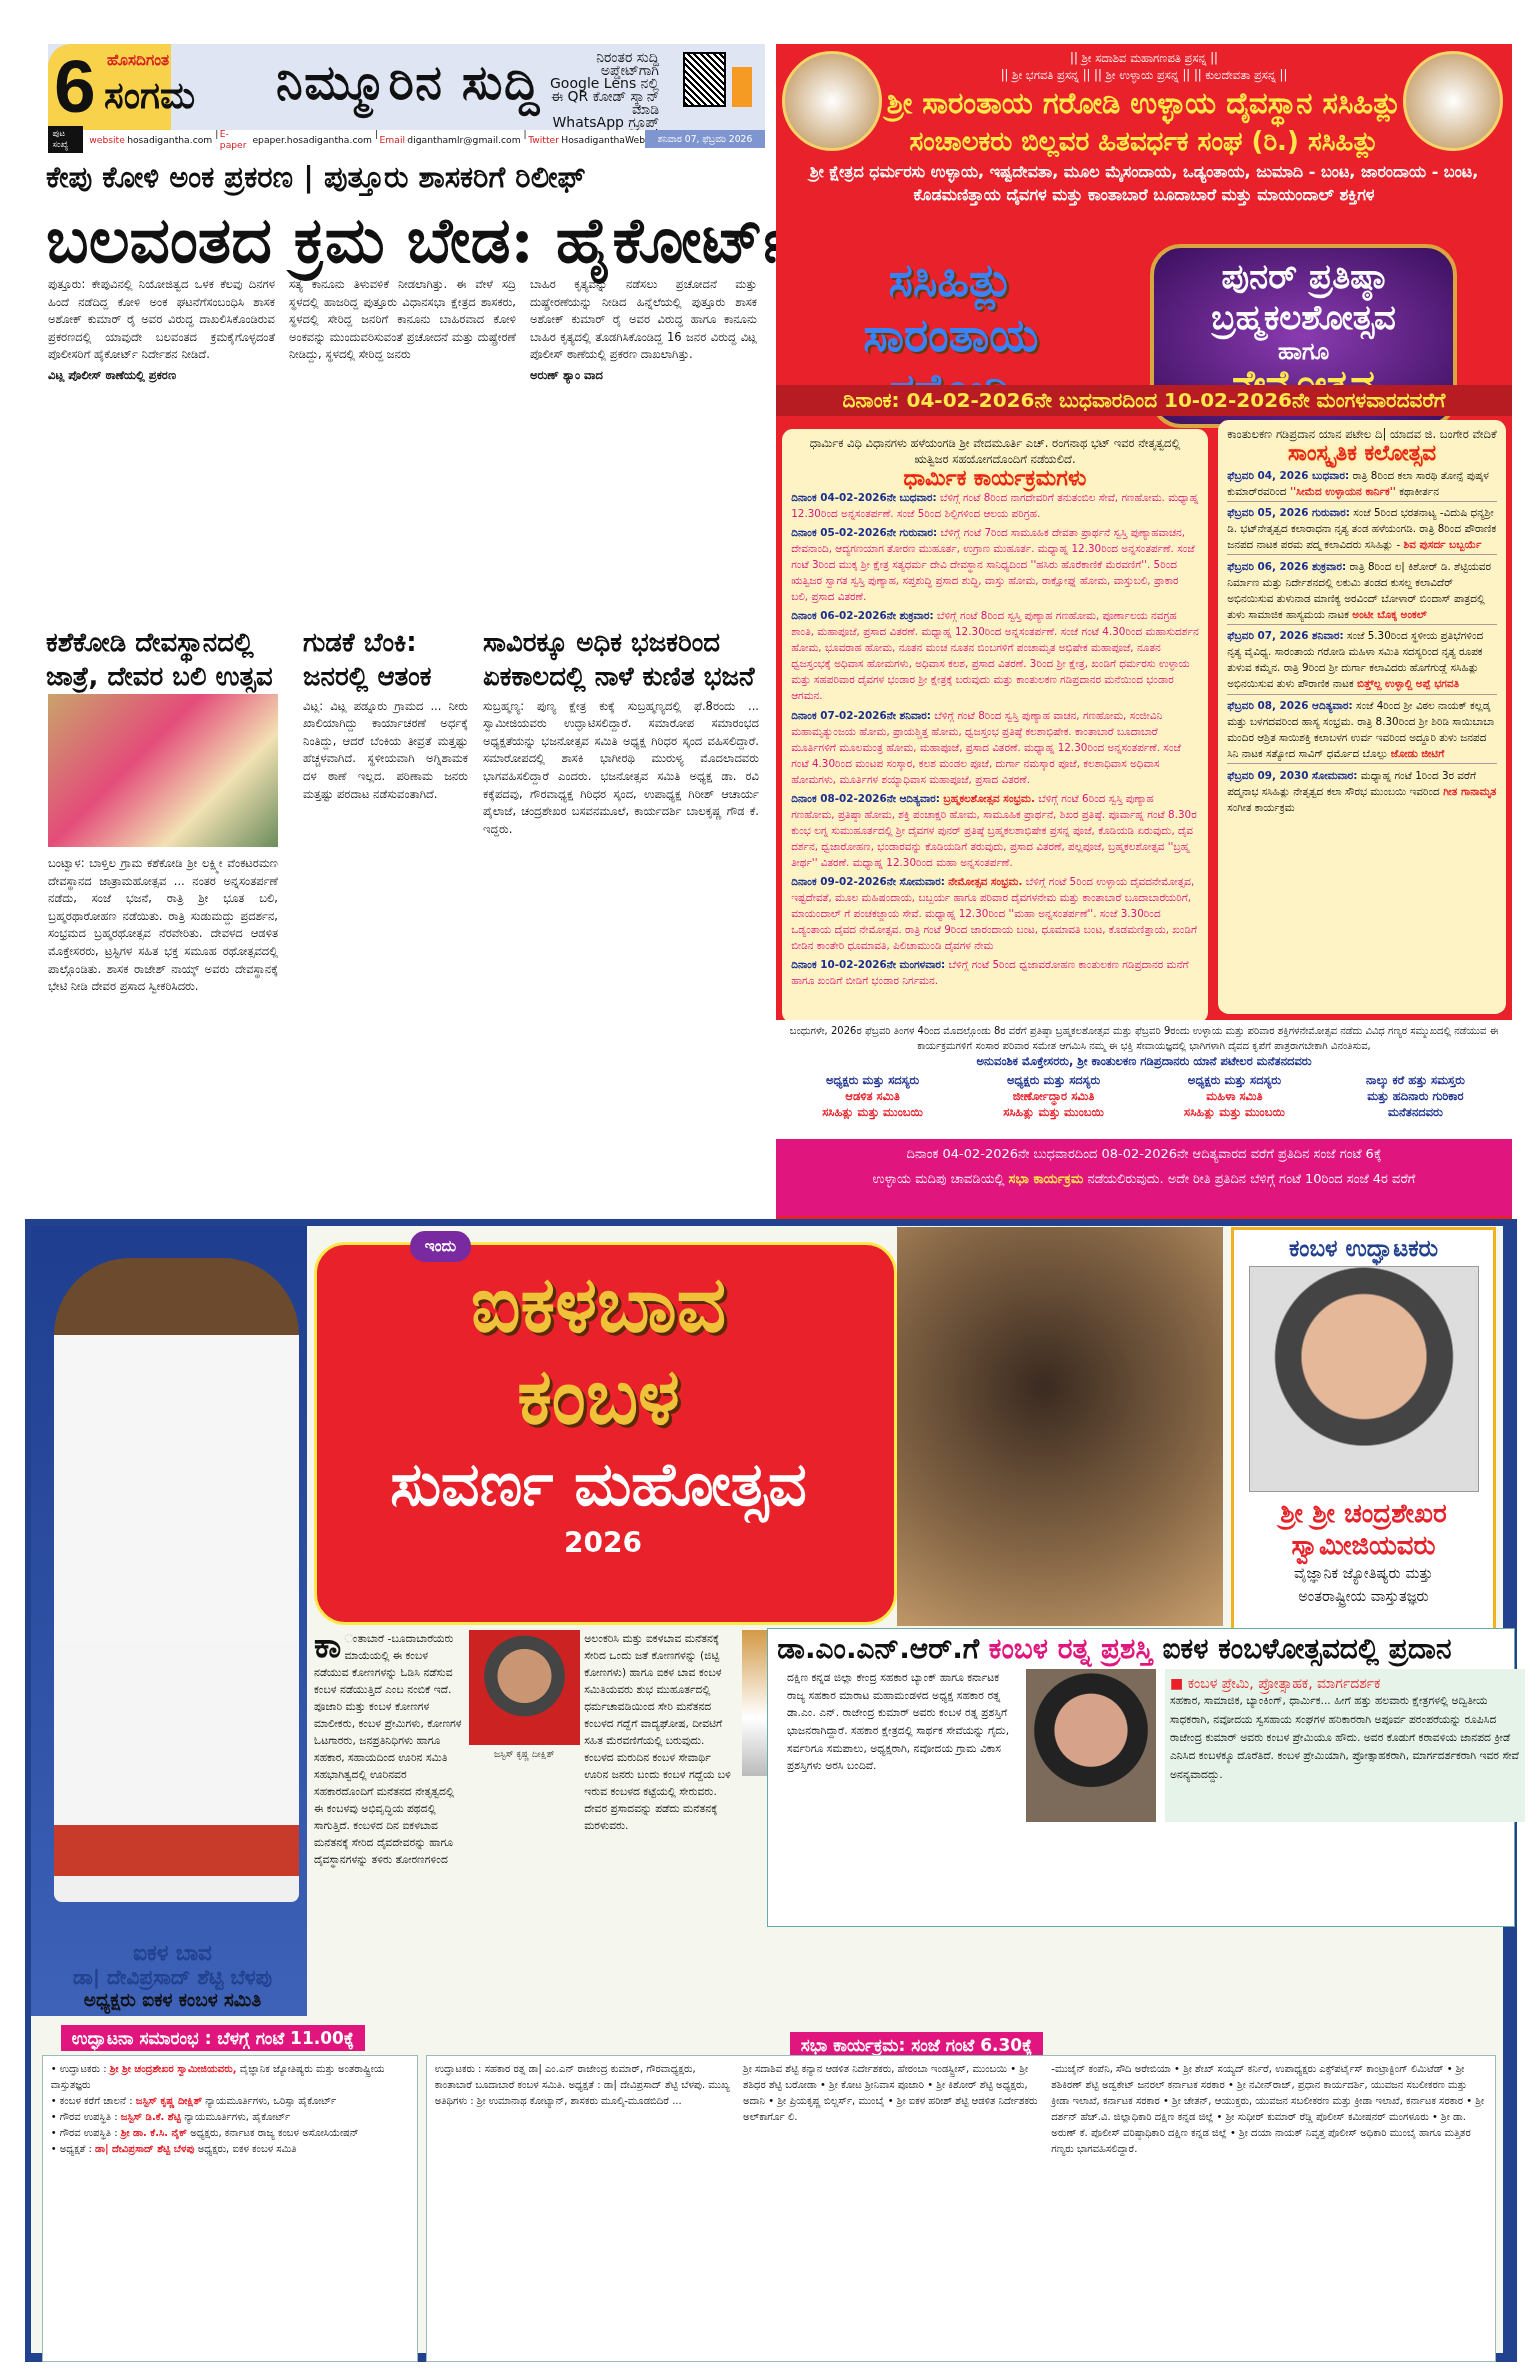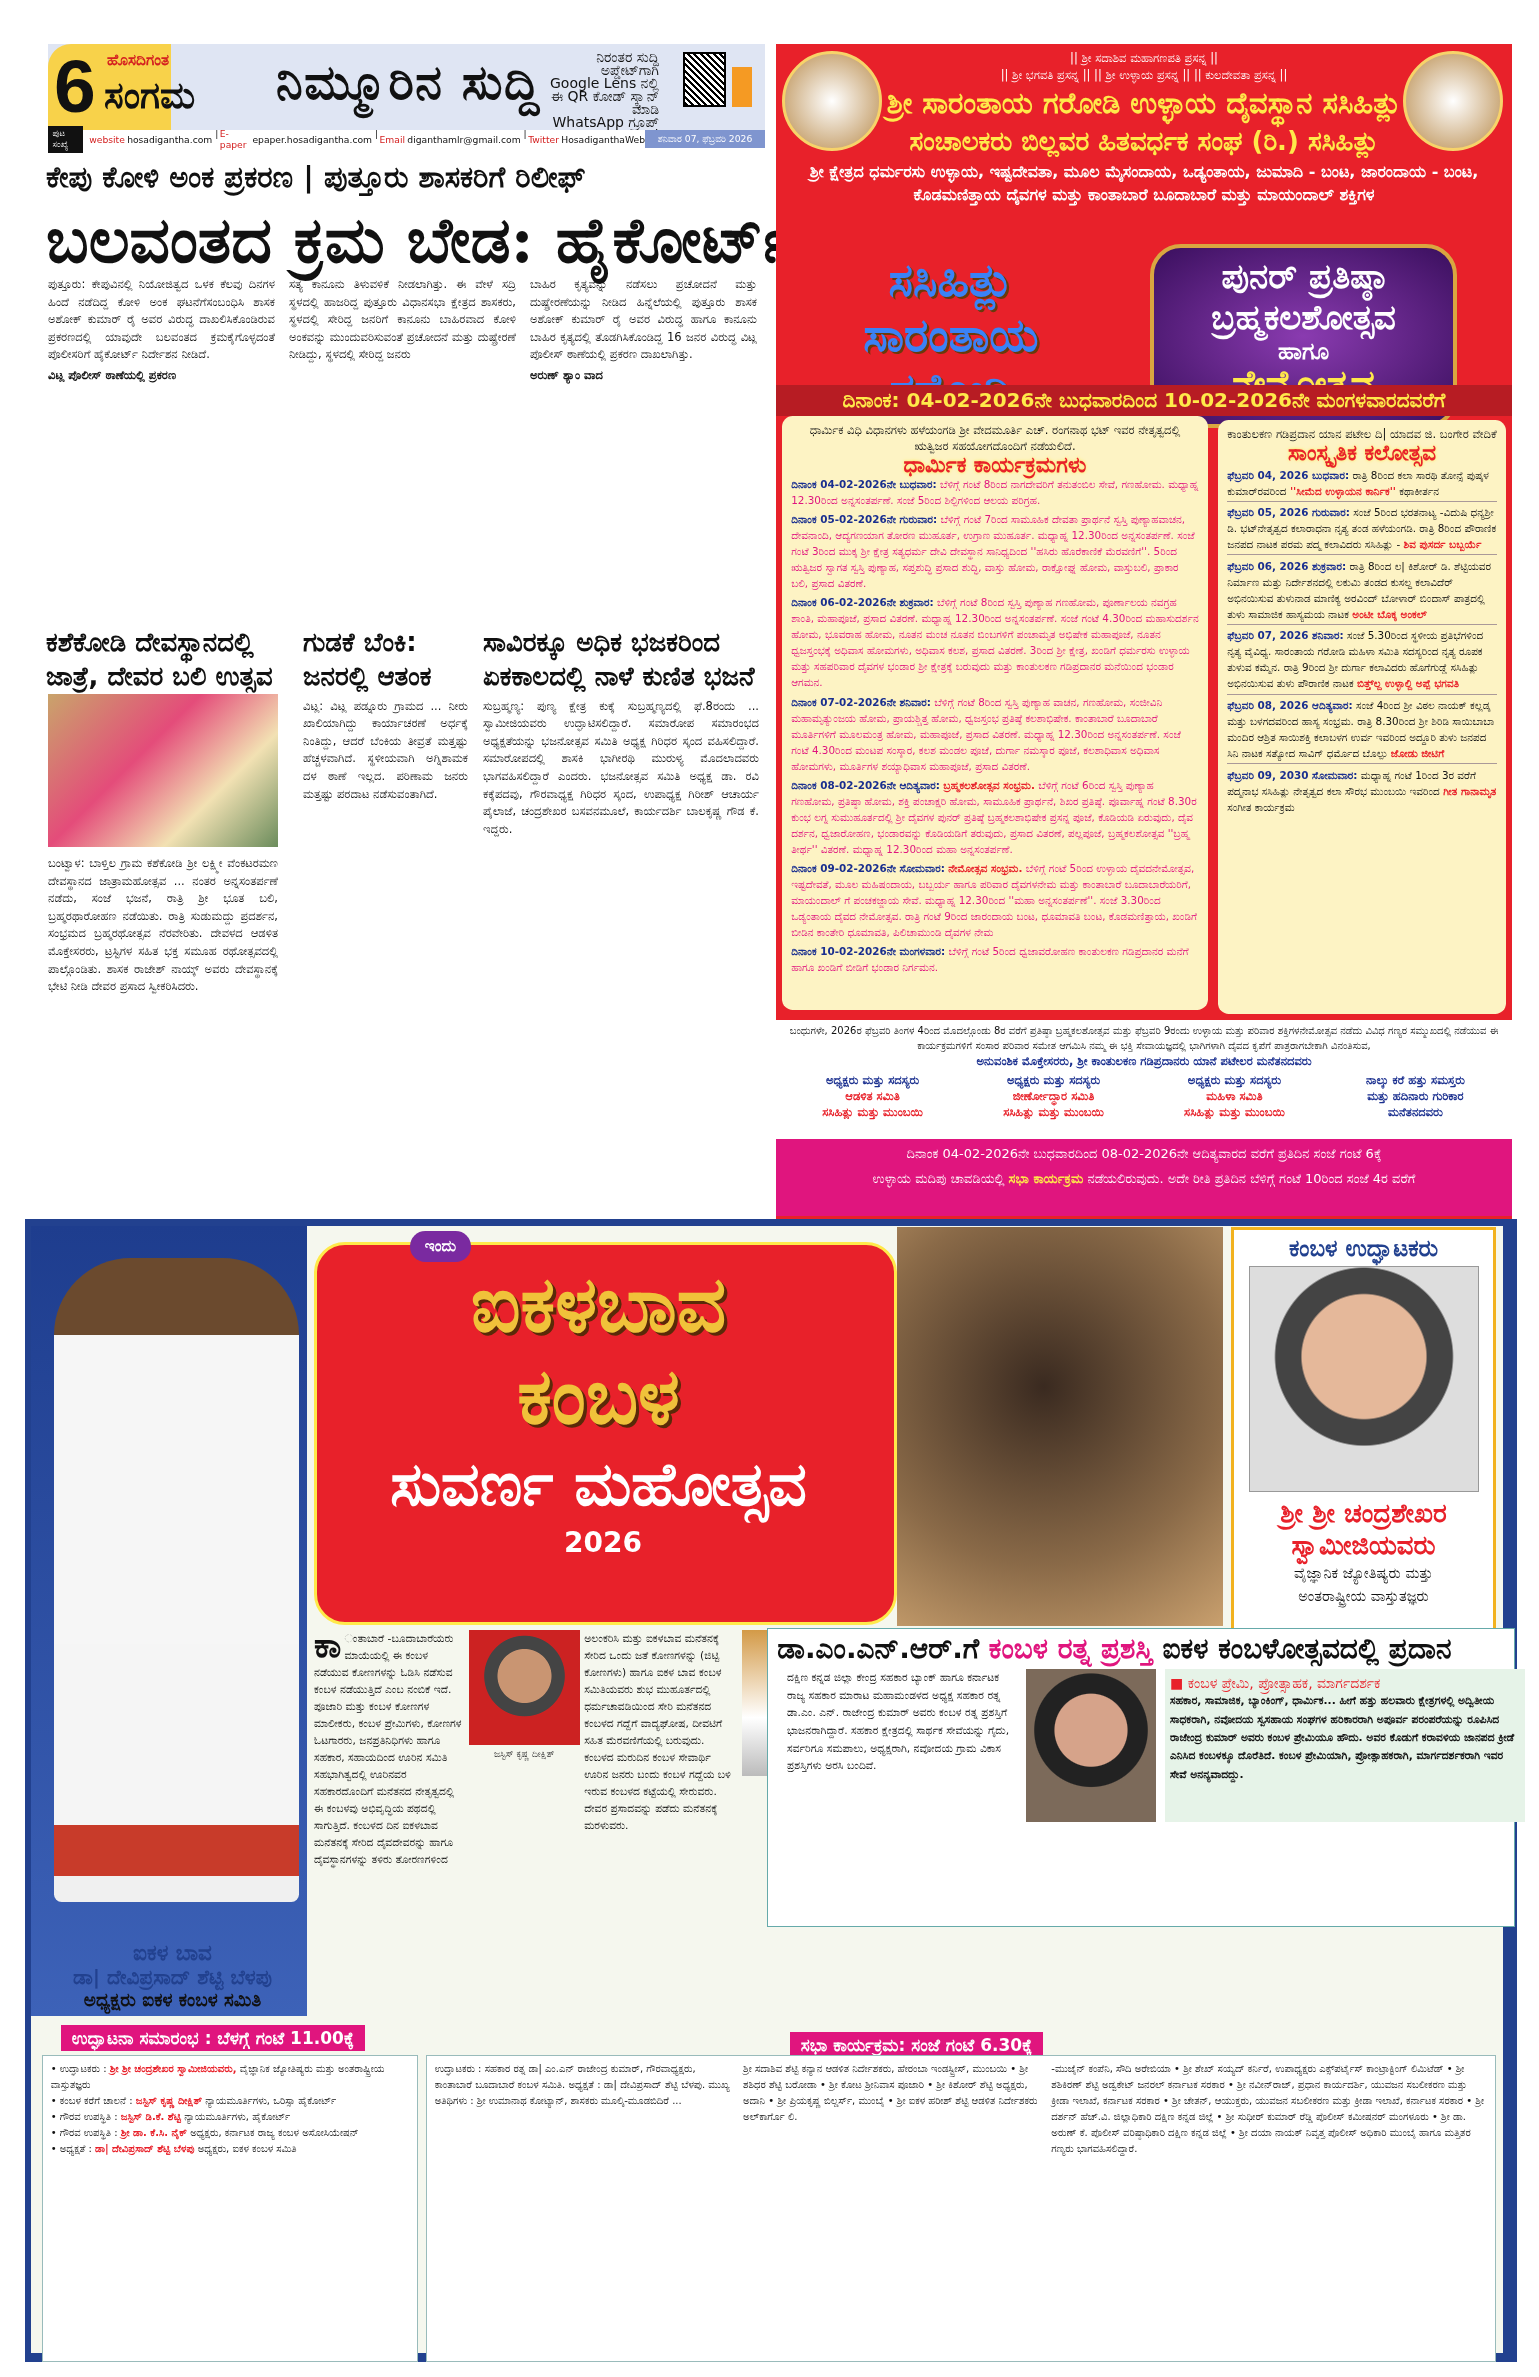--- a/index.html
+++ b/index.html
@@ -35,21 +35,21 @@
 .ad{left:776px;top:44px;width:736px;height:1175px;background:#e8212a}
 .ad-top{text-align:center;color:#fff;font-size:11.5px;line-height:17px;padding-top:6.1px}
 .ad-title{color:#ffe94a;font-size:29px;font-weight:bold;text-align:center;line-height:38px}
 .ad-sub{color:#fff;font-size:16px;font-weight:bold;text-align:center;line-height:23px}
 .circ{width:100px;height:100px;border-radius:50%;border:3.1px solid #f7d36a;background:radial-gradient(#fff,#b88a4a)}
 .logo-gold{left:813px;top:253px;width:276px;height:176px;color:#3b82f6;font-size:46px;font-weight:bold;text-align:center;line-height:55px;text-shadow:2.3px 2.3px 0 #6a3a0a;font-family:"DejaVu Serif",serif}
 .purple{left:1150px;top:244px;width:307px;height:184px;background:radial-gradient(#8a3bb0,#3a0f5e);border:4.6px solid #d9a640;border-radius:31px;color:#fff;text-align:center;font-size:34px;font-weight:bold;line-height:41px;padding-top:7.7px}
 .purple .nemo{color:#ffe94a;font-size:38px}
 .dateband{left:776px;top:385px;width:736px;height:31px;background:#b71c23;color:#ffe94a;font-size:20px;font-weight:bold;text-align:center;line-height:31px}
 .cream{background:#fdf3c4;border-radius:10.7px;font-size:10.4px;line-height:16px;padding:6.1px 9.2px}
-.box-l{left:782px;top:416px;width:426px;height:594px}
+.box-l{left:782px;top:429px;width:426px;height:594px}
 .box-r{left:1218px;top:420px;width:288px;height:594px}
 .boxhd{text-align:center;font-size:11.5px}
 .box-title{text-align:center;color:#e8212a;font-size:21.5px;font-weight:bold;margin:3.1px 0;text-shadow:0 0 3.1px #ffe94a}
 .blue{color:#1a2f8f;font-weight:bold}
 .pink{color:#e0157e}
 .red{color:#e8212a;font-weight:bold}
 .item{margin-bottom:3.1px}
 .ritem{border-bottom:0.8px solid #a99; padding:2.3px 0}
 .white-band{left:776px;top:1020px;width:736px;height:119px;background:#fff;font-size:10px;line-height:15.3px;text-align:center;padding:3.1px 6.1px}
 .committees{display:grid;grid-template-columns:repeat(4,1fr);margin-top:3.1px;font-size:11.5px;line-height:16px}
@@ -261,21 +261,21 @@
     </div>
 </div>
 
 <div class="abs award">
   <div class="award-h"><b>ಡಾ.ಎಂ.ಎನ್.ಆರ್.ಗೆ </b><span>ಕಂಬಳ ರತ್ನ ಪ್ರಶಸ್ತಿ</span><b> ಐಕಳ ಕಂಬಳೋತ್ಸವದಲ್ಲಿ ಪ್ರದಾನ</b></div>
   <div class="award-grid">
     <div>ದಕ್ಷಿಣ ಕನ್ನಡ ಜಿಲ್ಲಾ ಕೇಂದ್ರ ಸಹಕಾರ ಬ್ಯಾಂಕ್ ಹಾಗೂ ಕರ್ನಾಟಕ ರಾಜ್ಯ ಸಹಕಾರ ಮಾರಾಟ ಮಹಾಮಂಡಳದ ಅಧ್ಯಕ್ಷ ಸಹಕಾರ ರತ್ನ ಡಾ.ಎಂ. ಎನ್. ರಾಜೇಂದ್ರ ಕುಮಾರ್ ಅವರು ಕಂಬಳ ರತ್ನ ಪ್ರಶಸ್ತಿಗೆ ಭಾಜನರಾಗಿದ್ದಾರೆ. ಸಹಕಾರ ಕ್ಷೇತ್ರದಲ್ಲಿ ಸಾರ್ಥಕ ಸೇವೆಯನ್ನು ಗೈದು, ಸರ್ವರಿಗೂ ಸಮಪಾಲು, ಅಧ್ಯಕ್ಷರಾಗಿ, ನವೋದಯ ಗ್ರಾಮ ವಿಕಾಸ ಪ್ರಶಸ್ತಿಗಳು ಅರಸಿ ಬಂದಿವೆ.</div>
     <div class="awardphoto"></div>
     <div class="awardbox">
       <div class="h"><span>■ </span><span>ಕಂಬಳ ಪ್ರೇಮಿ, ಪ್ರೋತ್ಸಾಹಕ, ಮಾರ್ಗದರ್ಶಕ</span></div>
-      <div style="font-weight:bold">ಸಹಕಾರ, ಸಾಮಾಜಿಕ, ಬ್ಯಾಂಕಿಂಗ್, ಧಾರ್ಮಿಕ... ಹೀಗೆ ಹತ್ತು ಹಲವಾರು ಕ್ಷೇತ್ರಗಳಲ್ಲಿ ಅದ್ವಿತೀಯ ಸಾಧಕರಾಗಿ, ನವೋದಯ ಸ್ವಸಹಾಯ ಸಂಘಗಳ ಹರಿಕಾರರಾಗಿ ಅಪೂರ್ವ ಪರಂಪರೆಯನ್ನು ರೂಪಿಸಿದ ರಾಜೇಂದ್ರ ಕುಮಾರ್ ಅವರು ಕಂಬಳ ಪ್ರೇಮಿಯೂ ಹೌದು. ಅವರ ಕೊಡುಗೆ ಕರಾವಳಿಯ ಜಾನಪದ ಕ್ರೀಡೆ ಎನಿಸಿದ ಕಂಬಳಕ್ಕೂ ದೊರೆತಿದೆ. ಕಂಬಳ ಪ್ರೇಮಿಯಾಗಿ, ಪ್ರೋತ್ಸಾಹಕರಾಗಿ, ಮಾರ್ಗದರ್ಶಕರಾಗಿ ಇವರ ಸೇವೆ ಅನನ್ಯವಾದದ್ದು.</div>
+      <div style="font-weight:normal">ಸಹಕಾರ, ಸಾಮಾಜಿಕ, ಬ್ಯಾಂಕಿಂಗ್, ಧಾರ್ಮಿಕ... ಹೀಗೆ ಹತ್ತು ಹಲವಾರು ಕ್ಷೇತ್ರಗಳಲ್ಲಿ ಅದ್ವಿತೀಯ ಸಾಧಕರಾಗಿ, ನವೋದಯ ಸ್ವಸಹಾಯ ಸಂಘಗಳ ಹರಿಕಾರರಾಗಿ ಅಪೂರ್ವ ಪರಂಪರೆಯನ್ನು ರೂಪಿಸಿದ ರಾಜೇಂದ್ರ ಕುಮಾರ್ ಅವರು ಕಂಬಳ ಪ್ರೇಮಿಯೂ ಹೌದು. ಅವರ ಕೊಡುಗೆ ಕರಾವಳಿಯ ಜಾನಪದ ಕ್ರೀಡೆ ಎನಿಸಿದ ಕಂಬಳಕ್ಕೂ ದೊರೆತಿದೆ. ಕಂಬಳ ಪ್ರೇಮಿಯಾಗಿ, ಪ್ರೋತ್ಸಾಹಕರಾಗಿ, ಮಾರ್ಗದರ್ಶಕರಾಗಿ ಇವರ ಸೇವೆ ಅನನ್ಯವಾದದ್ದು.</div>
     </div>
   </div>
 </div>
 
 <div class="abs ikalabava">
   <div class="a">ಐಕಳ ಬಾವ</div>
   <div class="b">ಡಾ| ದೇವಿಪ್ರಸಾದ್ ಶೆಟ್ಟಿ ಬೆಳಪು</div>
   <div class="c">ಅಧ್ಯಕ್ಷರು ಐಕಳ ಕಂಬಳ ಸಮಿತಿ</div>
 </div>
 

